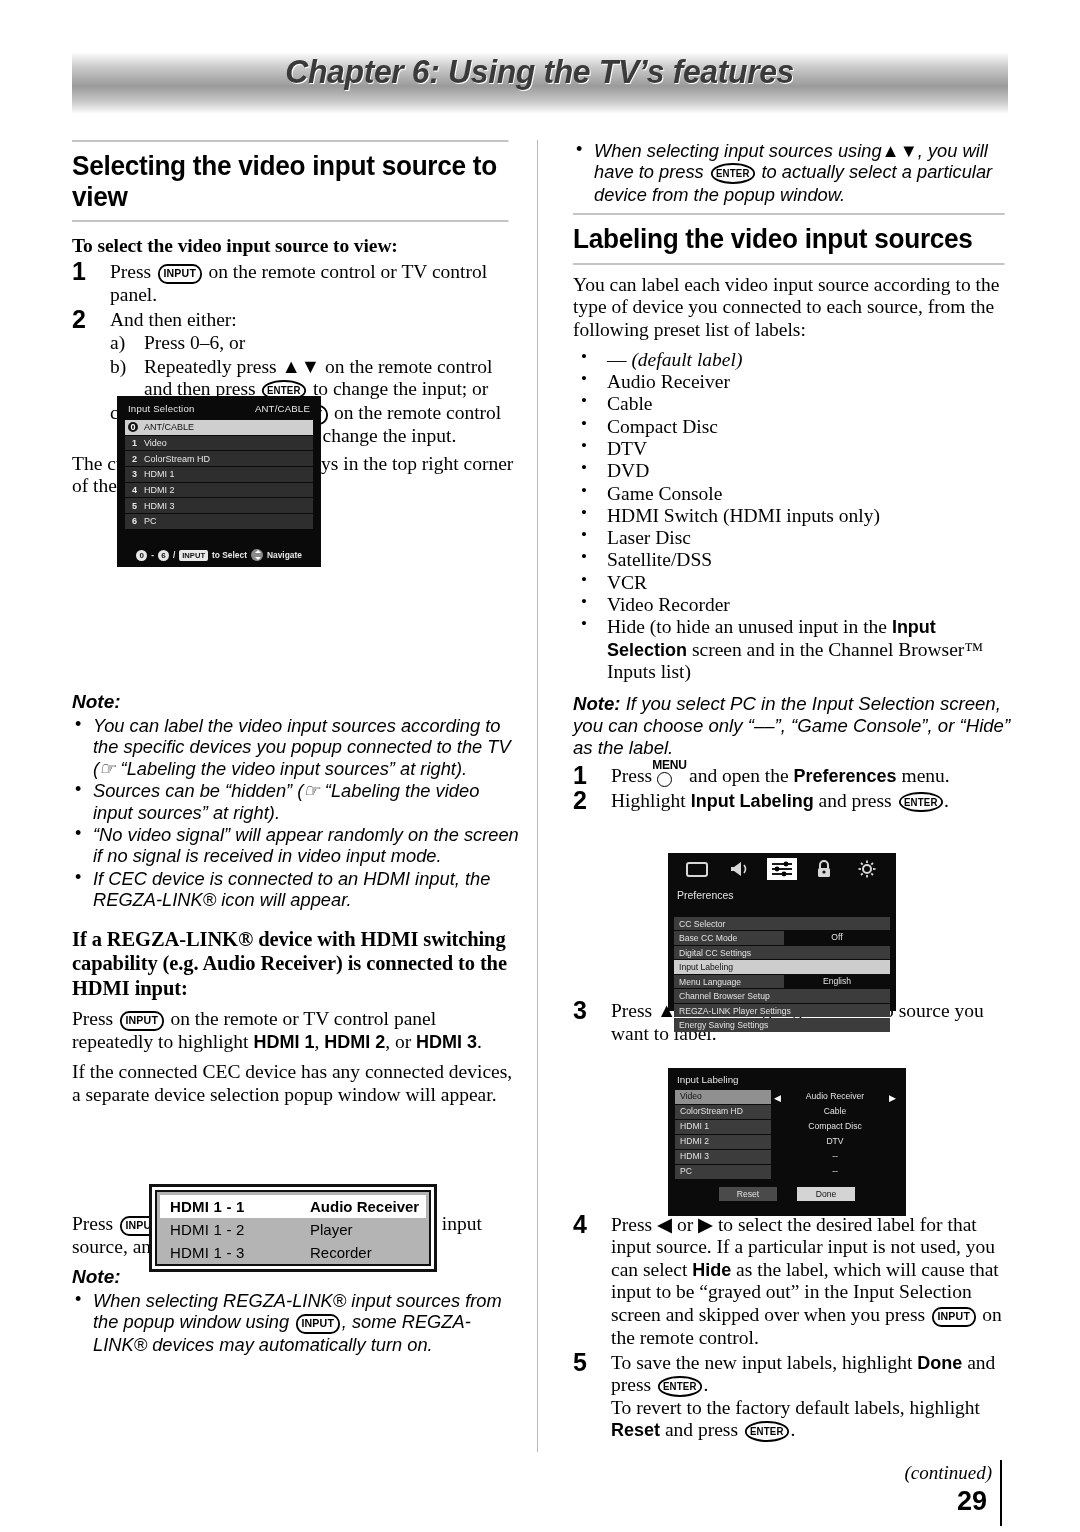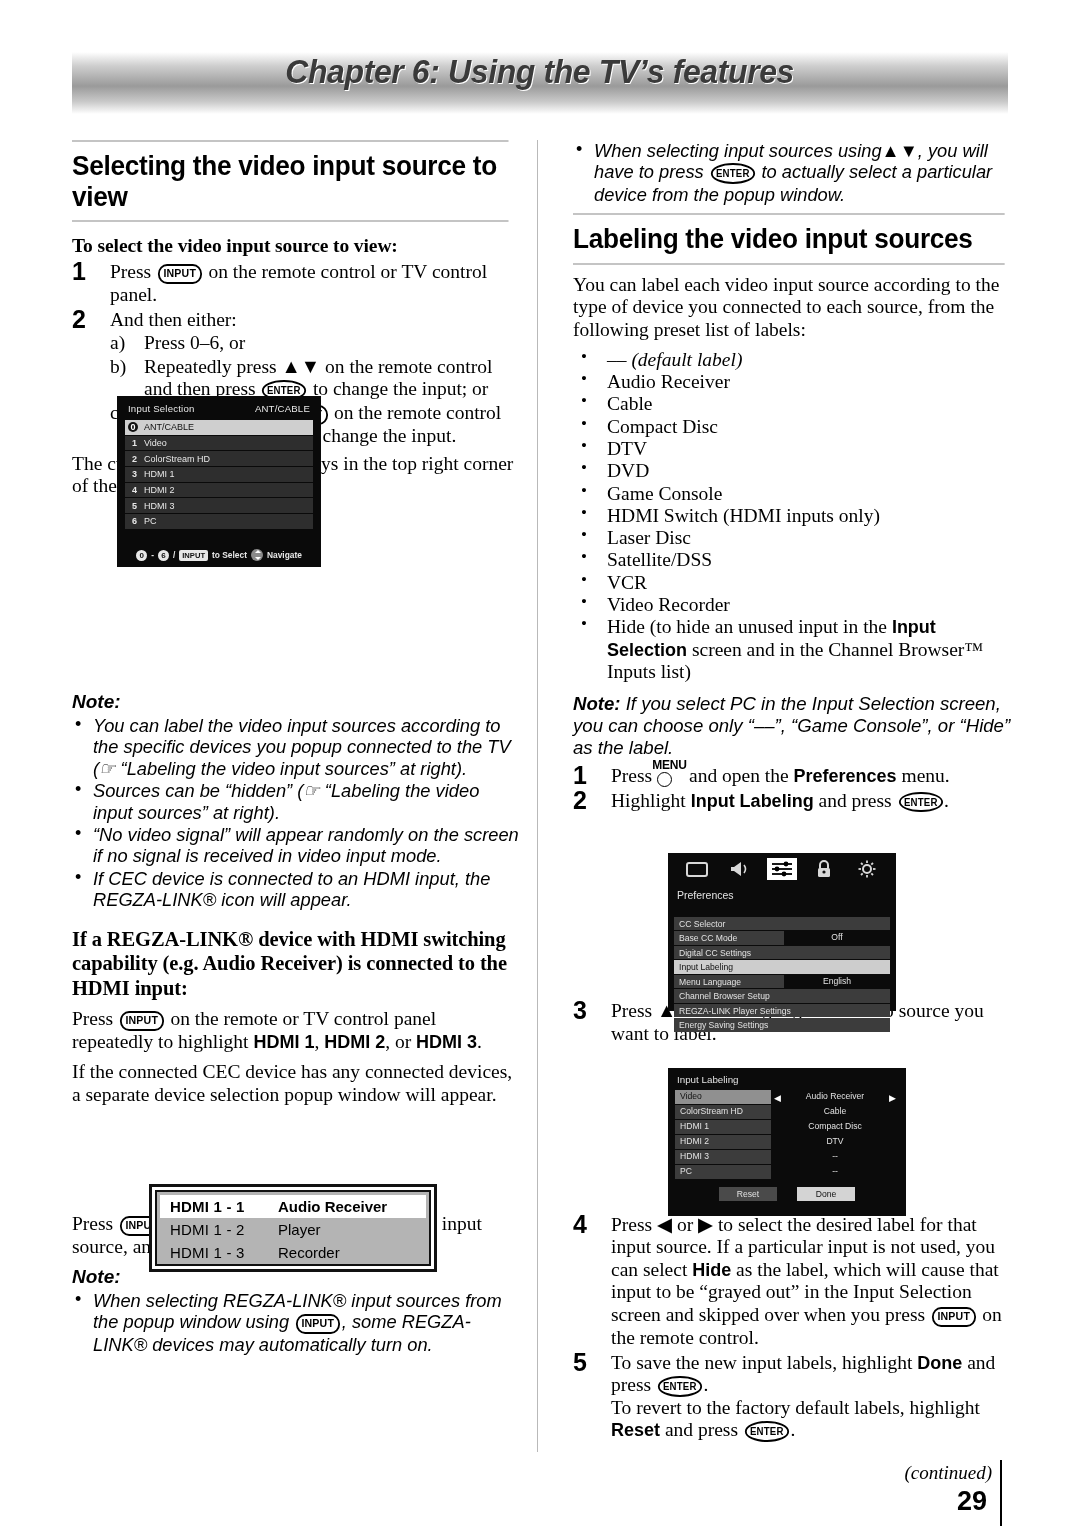--- a/index.html
+++ b/index.html
@@ -349,20 +349,21 @@
     background: #b4b4b4;
     padding: 3px;
   }
   .hdmi-row {
     display: flex;
     font-family: "Liberation Sans", sans-serif;
     font-size: 15px;
     height: 23px;
     align-items: center;
     padding-left: 10px;
+    gap: 32px;
   }
   .hdmi-row.sel { background: #ffffff; font-weight: bold; }
   .hdmi-src { width: 108px; letter-spacing: 0.2px; }
 
   
   #preferences-screen {
     position: absolute;
     left: 668px;
     top: 853px;
     width: 228px;

